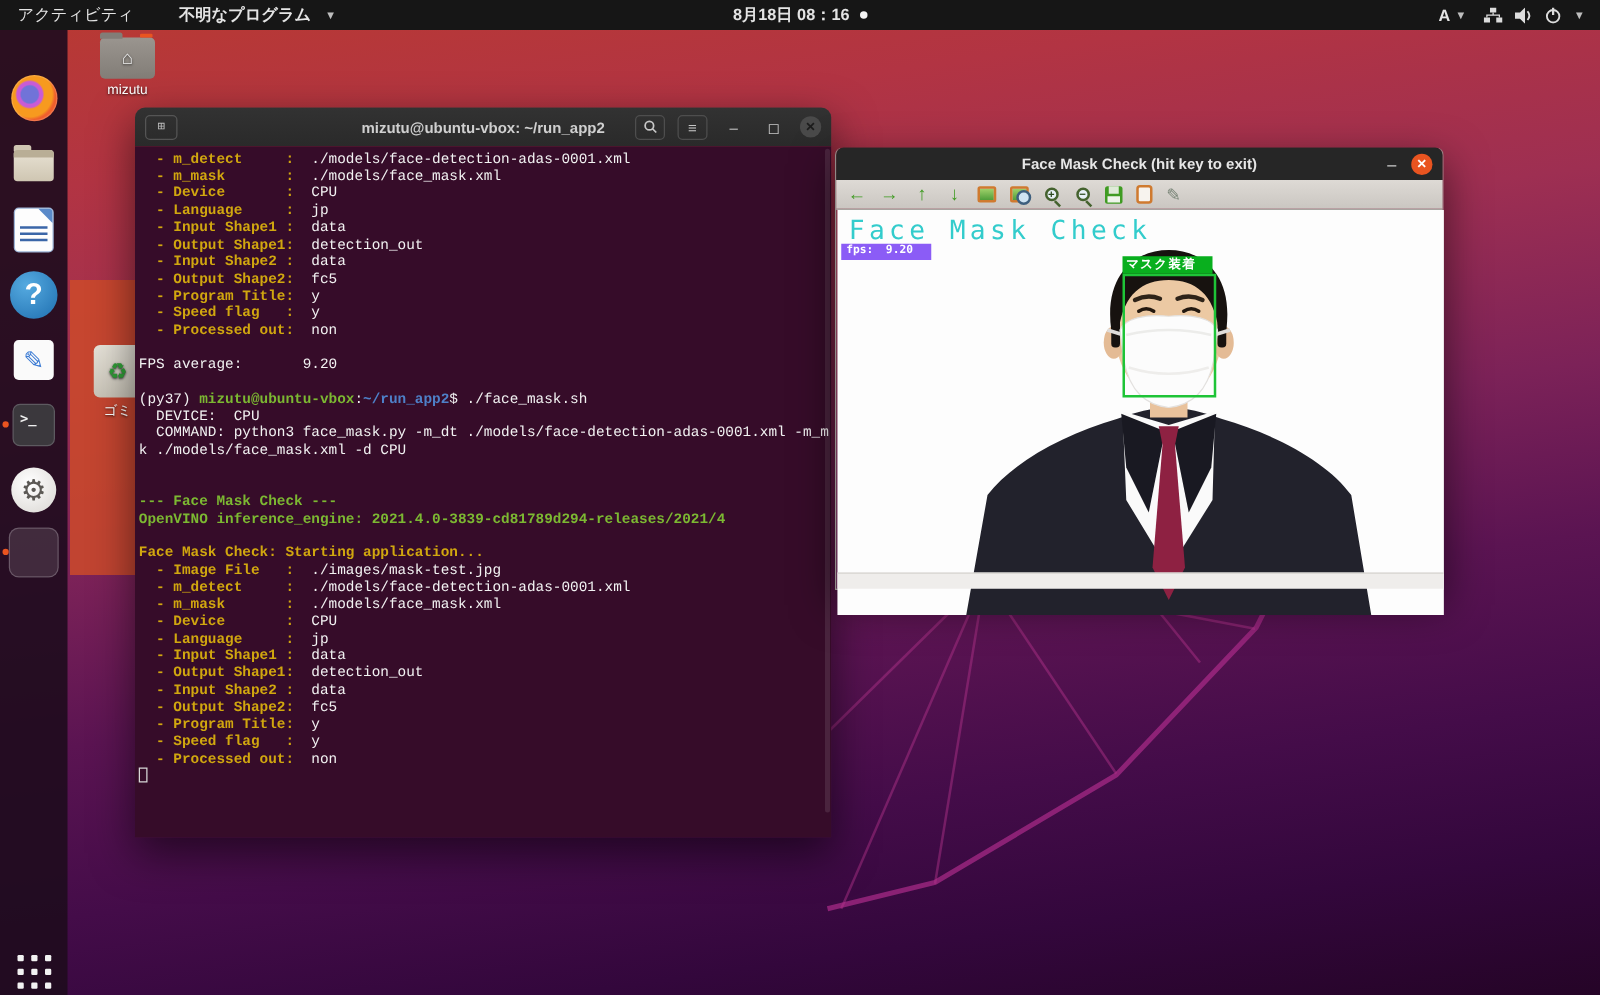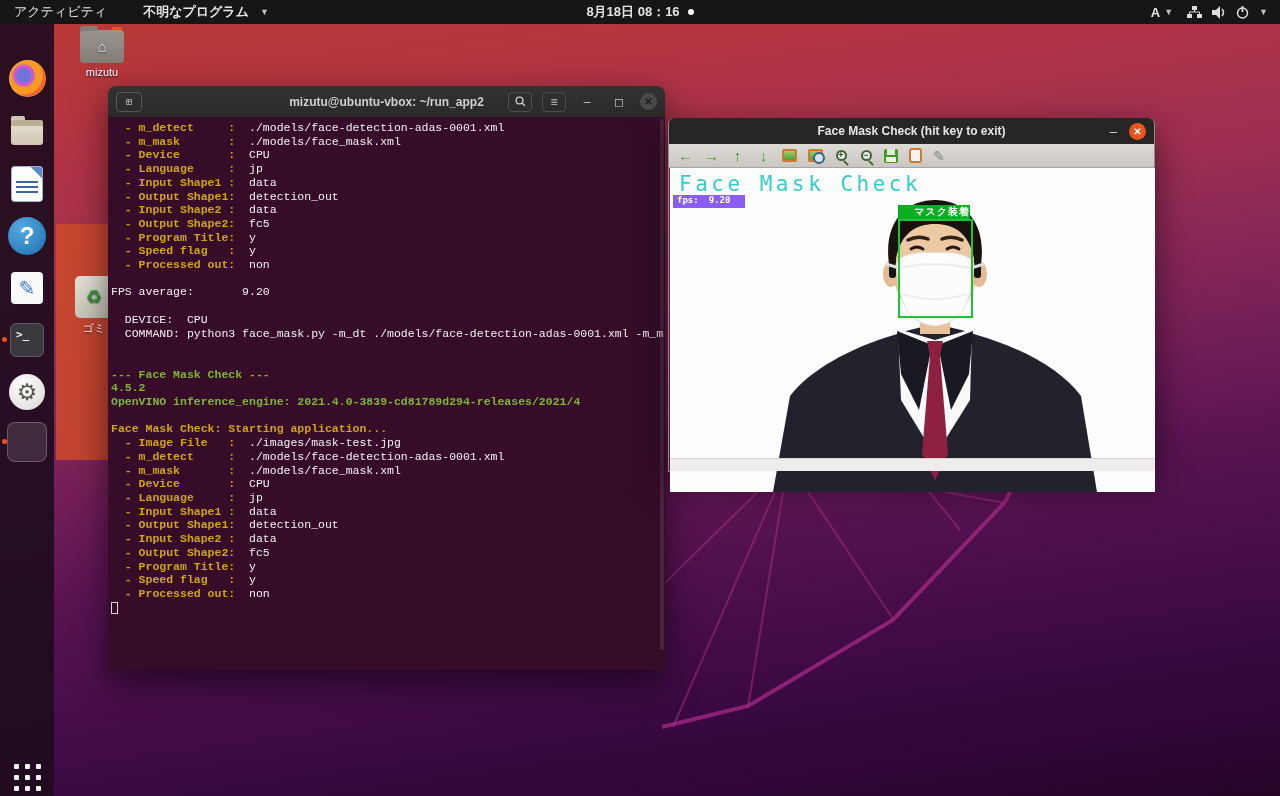--- a/index.html
+++ b/index.html
@@ -95,21 +95,21 @@
   .tbi.save:before { content:""; position:absolute; left:3px; top:0; width:8px; height:6px; background:#dfead8; }
   .tbi.save:after { content:""; position:absolute; left:2px; bottom:1px; width:10px; height:5px; background:#eef4ea; }
   .tbi.props { width:13px; height:15px; border:2px solid #cf7a2f; border-radius:3px; background:#f7f3ee; }
   .tbi.brush { color:#7a8578; font-size:14px; }
   .face-content { position:absolute; left:1px; top:50px; width:485px; height:324px; background:#fdfdfd; overflow:hidden; }
   .face-status { position:absolute; left:1px; bottom:0; width:485px; height:13px; background:#efedeb; border-top:1px solid #d6d3cf; }
   .face-win { border:1px solid #8f8b87; border-top:none; }
   .ocv-title { position:absolute; left:9px; top:4px; font-family:"DejaVu Sans Mono", monospace; font-size:21px; letter-spacing:3.5px; color:#33cccc; z-index:6; }
   .fps-badge { position:absolute; left:3px; top:27px; width:72px; height:13px; background:#8b5cf6; color:#fff; font-family:"DejaVu Sans Mono",monospace; font-size:9px; font-weight:bold; display:flex; align-items:flex-start; z-index:6; padding-left:4px; gap:10px; }
   .det-box { position:absolute; left:228px; top:51px; width:75px; height:99px; border:2px solid #1ec437; z-index:5; }
-  .det-label { position:absolute; left:228px; top:37px; width:72px; height:14px; background:#09af1e; color:#fff; font-size:10px; font-weight:bold; line-height:14px; padding-left:3px; z-index:5; letter-spacing:1px;text-align:right; }
+  .det-label { position:absolute; left:228px; top:37px; width:72px; height:14px; background:#09af1e; color:#fff; font-size:10px; font-weight:bold; line-height:14px; padding-left:3px; z-index:5; letter-spacing:1px; }
   .photo-svg { position:absolute; inset:0; }
 </style>
 </head>
 <body>
 
 <div class="desktop">
   <div class="wall-tile"></div>
   <svg class="wall-lines" width="1280" height="796">
     <polyline points="662,727 748,706 893,620 1005,502 1022,468" fill="none" stroke="#a62a86" stroke-width="4" opacity="0.75"></polyline>
     <g stroke="#b5348c" stroke-width="2" opacity="0.45" fill="none">
@@ -243,26 +243,27 @@
       <div class="tline"><span class="seg-y">  - Input Shape1 :</span><span class="seg-w">  data</span></div>
       <div class="tline"><span class="seg-y">  - Output Shape1:</span><span class="seg-w">  detection_out</span></div>
       <div class="tline"><span class="seg-y">  - Input Shape2 :</span><span class="seg-w">  data</span></div>
       <div class="tline"><span class="seg-y">  - Output Shape2:</span><span class="seg-w">  fc5</span></div>
       <div class="tline"><span class="seg-y">  - Program Title:</span><span class="seg-w">  y</span></div>
       <div class="tline"><span class="seg-y">  - Speed flag   :</span><span class="seg-w">  y</span></div>
       <div class="tline"><span class="seg-y">  - Processed out:</span><span class="seg-w">  non</span></div>
       <div class="tline">&nbsp;</div>
       <div class="tline"><span class="seg-w">FPS average:       9.20</span></div>
       <div class="tline">&nbsp;</div>
+      <div class="tline"><span class="seg-w">(py37) </span><span class="seg-g">mizutu@ubuntu-vbox</span><span class="seg-w">:</span><span class="seg-b">~/run_app2</span><span class="seg-w">$ ./face_mask.sh</span></div>
       <div class="tline"><span class="seg-w">  DEVICE:  CPU</span></div>
       <div class="tline"><span class="seg-w">  COMMAND: python3 face_mask.py -m_dt ./models/face-detection-adas-0001.xml -m_m</span></div>
+      <div class="tline"><span class="seg-w">k ./models/face_mask.xml -d CPU</span></div>
       <div class="tline">&nbsp;</div>
       <div class="tline">&nbsp;</div>
       <div class="tline"><span class="seg-g">--- Face Mask Check ---</span></div>
-      <div class="tline"><span class="seg-g">4.5.2</span></div>
       <div class="tline"><span class="seg-g">OpenVINO inference_engine: 2021.4.0-3839-cd81789d294-releases/2021/4</span></div>
       <div class="tline">&nbsp;</div>
       <div class="tline"><span class="seg-y">Face Mask Check: Starting application...</span></div>
       <div class="tline"><span class="seg-y">  - Image File   :</span><span class="seg-w">  ./images/mask-test.jpg</span></div>
       <div class="tline"><span class="seg-y">  - m_detect     :</span><span class="seg-w">  ./models/face-detection-adas-0001.xml</span></div>
       <div class="tline"><span class="seg-y">  - m_mask       :</span><span class="seg-w">  ./models/face_mask.xml</span></div>
       <div class="tline"><span class="seg-y">  - Device       :</span><span class="seg-w">  CPU</span></div>
       <div class="tline"><span class="seg-y">  - Language     :</span><span class="seg-w">  jp</span></div>
       <div class="tline"><span class="seg-y">  - Input Shape1 :</span><span class="seg-w">  data</span></div>
       <div class="tline"><span class="seg-y">  - Output Shape1:</span><span class="seg-w">  detection_out</span></div>

